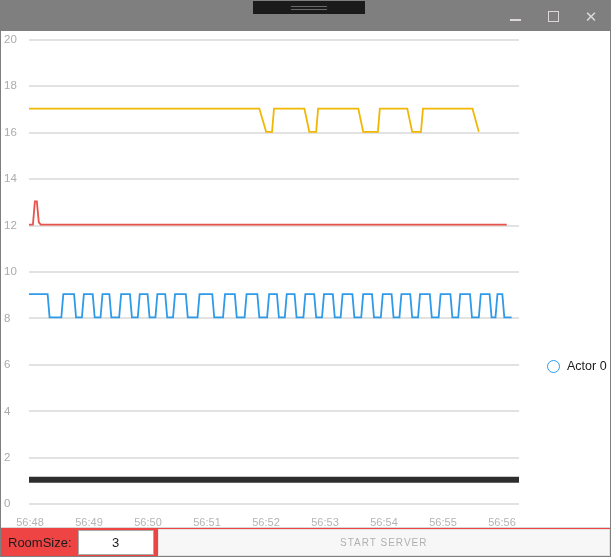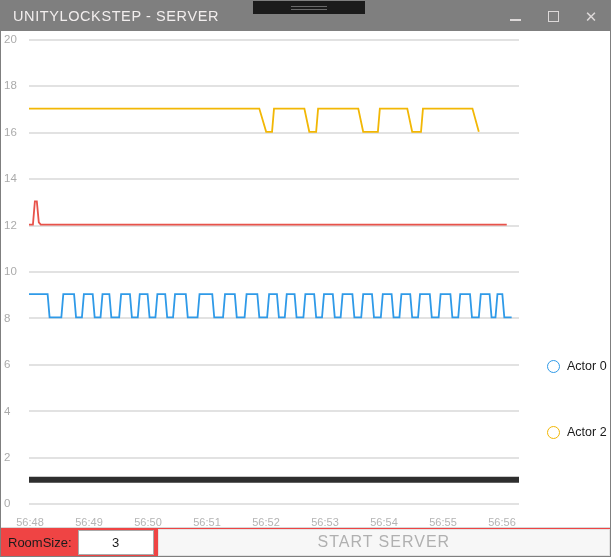--- a/index.html
+++ b/index.html
@@ -165,33 +165,32 @@
     outline: none;
   }
   #start-server-btn {
     margin-left: 4px;
     flex: 1 1 auto;
     height: 27px;
     background: #f7f7f7;
     border: 1px solid #e3e3e3;
     color: #b0b0b0;
     font-family: "Liberation Sans", sans-serif;
-    font-size: 16px;
+    font-size: 10px;
     letter-spacing: 1px;
     display: flex; align-items: center; justify-content: center;
     cursor: default;
   }
 </style>
 </head>
 <body>
 
 <div id="app">
 
   <div id="titlebar">
-    <div id="title-text">UNITYLOCKSTEP - SERVER</div>
     <div id="win-buttons">
       <div class="win-btn">
         <span class="glyph-min"></span>
       </div>
       <div class="win-btn">
         <span class="glyph-max"></span>
       </div>
       <div class="win-btn">
         <span class="glyph-close">✕</span>
       </div>
@@ -251,24 +250,20 @@
       <div class="x-tick" style="left:450px">56:56</div>
 
       <div id="x-axis-active"></div>
     </div>
 
     <div id="legend">
       <div class="legend-row">
         <span class="legend-marker" style="border-color: rgb(47, 154, 232);"></span>
         <span class="legend-label">Actor 0</span>
       </div>
-      <div class="legend-row">
-        <span class="legend-marker" style="border-color: rgb(242, 183, 5);"></span>
-        <span class="legend-label">Actor 2</span>
-      </div>
     </div>
   </div>
 
   <div id="bottombar">
     <span id="roomsize-label">RoomSize:</span>
     <input id="roomsize-input" type="text" value="3" style="">
     <div id="start-server-btn">START SERVER</div>
   </div>
 
 </div>

